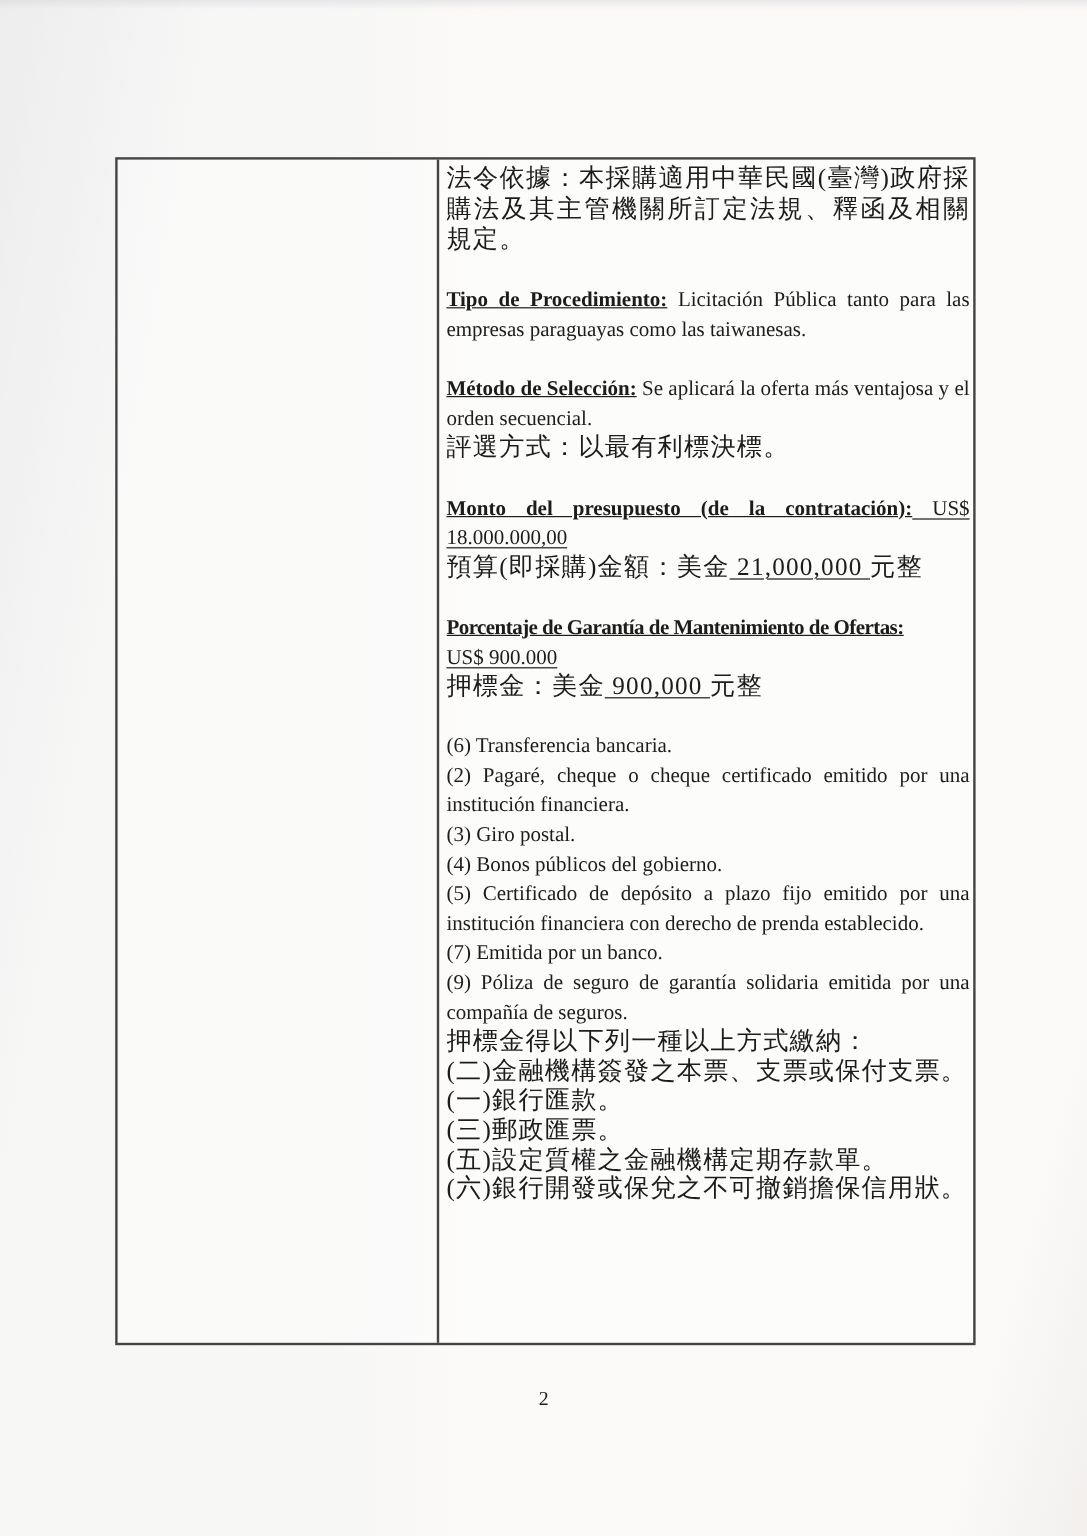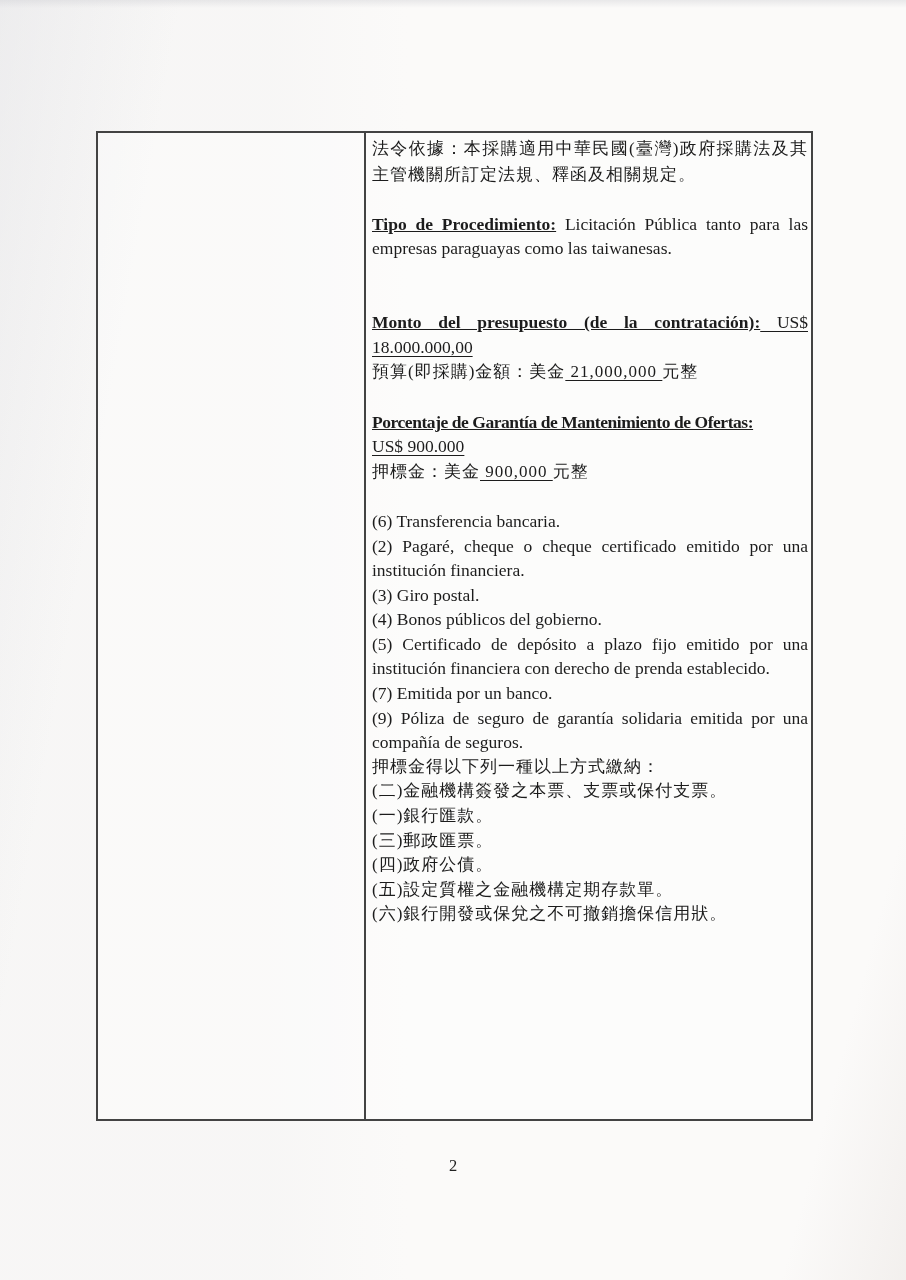--- a/index.html
+++ b/index.html
@@ -54,21 +54,21 @@
   .para { margin: 0; }
   .line { margin: 0; }
   .gap { height: 24.6px; }
   .b { font-weight: bold; text-decoration: underline; }
   .u {
     text-decoration: underline;
     text-underline-offset: 3px;
     text-decoration-thickness: 1.2px;
   }
   .zh {
-    font-size: 17px;
+    font-size: 21px;
     letter-spacing: 1px;
   }
   .oneline {
     white-space: nowrap;
     letter-spacing: -0.45px;
     overflow: hidden;
   }
   .pagenum {
     position: absolute;
     top: 1156px;
@@ -97,20 +97,28 @@
       <div class="gap"></div>
 
       <div class="para">
         <div class="line">
           <span class="b">Tipo de Procedimiento:</span><span> Licitación Pública tanto para las empresas paraguayas como las taiwanesas.</span>
         </div>
       </div>
 
       <div class="gap"></div>
 
+      <div class="para">
+        <div class="line">
+          <span class="b">Método de Selección:</span><span> Se aplicará la oferta más ventajosa y el orden secuencial.</span>
+        </div>
+        <div class="line">
+          <span class="zh">評選方式：以最有利標決標。</span>
+        </div>
+      </div>
 
       <div class="gap"></div>
 
       <div class="para">
         <div class="line">
           <span class="b">Monto del presupuesto (de la contratación):</span><span class="u"> US$ 18.000.000,00</span>
         </div>
         <div class="line">
           <span class="zh">預算(即採購)金額：美金</span><span class="zh u"> 21,000,000 </span><span class="zh">元整</span>
         </div>
@@ -138,21 +146,20 @@
         <div class="line">(3) Giro postal.</div>
         <div class="line">(4) Bonos públicos del gobierno.</div>
         <div class="line">(5) Certificado de depósito a plazo fijo emitido por una institución financiera con derecho de prenda establecido.</div>
         <div class="line">(7) Emitida por un banco.</div>
         <div class="line">(9) Póliza de seguro de garantía solidaria emitida por una compañía de seguros.</div>
 
         <div class="line zh">押標金得以下列一種以上方式繳納：</div>
         <div class="line zh">(二)金融機構簽發之本票、支票或保付支票。</div>
         <div class="line zh">(一)銀行匯款。</div>
         <div class="line zh">(三)郵政匯票。</div>
-        <div class="line zh">(四)政府公債。</div>
         <div class="line zh">(五)設定質權之金融機構定期存款單。</div>
         <div class="line zh">(六)銀行開發或保兌之不可撤銷擔保信用狀。</div>
       </div>
 
     </div>
   </div>
 
   <div class="pagenum">2</div>
 
 </div>

